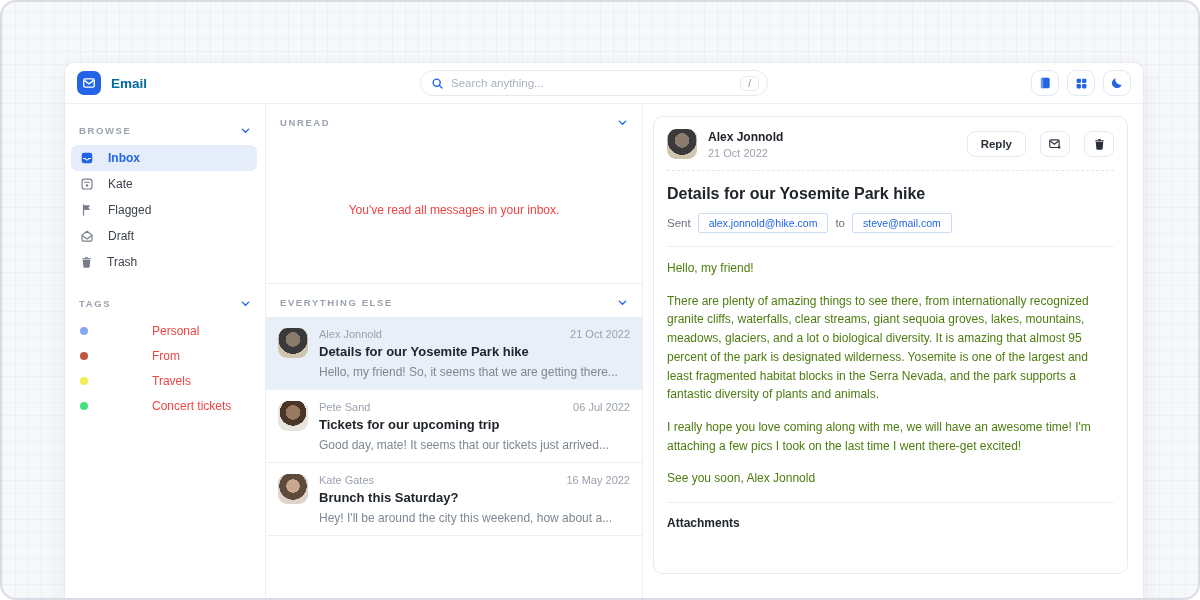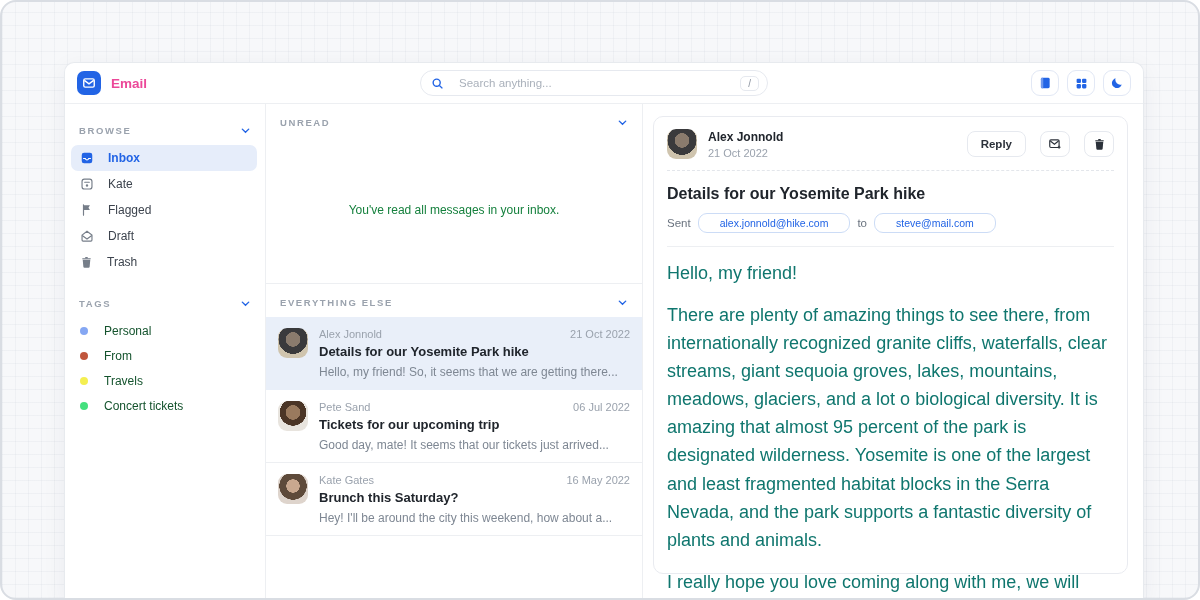--- a/index.html
+++ b/index.html
@@ -18,23 +18,23 @@
     position:absolute; left:62px; top:60px; width:1080px; height:538px;
     background:#fff; border:1px solid #e7eaee; border-bottom:none;
     border-radius:10px 10px 0 0;
     box-shadow:0 6px 24px rgba(30,40,60,0.06);
     display:flex; flex-direction:column;
   }
 
   
   .topbar { height:41px; border-bottom:1px solid #edeff2; display:flex; align-items:center; padding:0 12px; flex:0 0 auto; }
   .logo-sq { width:24px; height:24px; border-radius:7px; background:#2264e5; display:flex; align-items:center; justify-content:center; margin-right:10px; }
-  .app-title { font-size:13.5px; font-weight:bold; color:#ec4899; }
+  .app-title { font-size:13.5px; font-weight:bold; color:#0369a1; }
   .search-wrap { position:absolute; left:355px; width:348px; height:26px; }
-  .search-box { width:100%; height:100%; border:1px solid #e6e9ef; border-radius:13px; display:flex; align-items:center; padding:0 8px 0 10px; background:#fff;gap:8px; }
+  .search-box { width:100%; height:100%; border:1px solid #e6e9ef; border-radius:13px; display:flex; align-items:center; padding:0 8px 0 10px; background:#fff; }
   .search-box input { flex:1; border:none; outline:none; font-size:11.5px; color:#464e59; margin-left:7px; font-family:"Liberation Sans", sans-serif; background:transparent; }
   .search-box input::placeholder { color:#aab1bb; }
   .kbd { font-size:10px; color:#8d95a1; border:1px solid #e6e9ef; border-radius:5px; padding:1px 7px; background:#fff; }
   .top-actions { margin-left:auto; display:flex; gap:8px; }
   .icon-btn { width:28px; height:26px; border:1px solid #e2e8f5; border-radius:9px; background:#fff; display:flex; align-items:center; justify-content:center; cursor:pointer; }
 
   
   .cols { flex:1; display:flex; min-height:0; }
   .sidebar { width:200px; flex:0 0 auto; padding-top:8px; }
   .listcol { width:378px; flex:0 0 auto; border-left:1px solid #edeff2; border-right:1px solid #edeff2; display:flex; flex-direction:column; }
@@ -44,25 +44,25 @@
   .section-label { font-size:9.5px; font-weight:bold; letter-spacing:1.6px; color:#9aa2ad; }
   .chev { cursor:pointer; display:flex; }
 
   
   .nav-item { display:flex; align-items:center; height:26px; margin:0 8px 0 6px; padding-left:9px; border-radius:7px; cursor:pointer; gap:14px; }
   .nav-item .lbl { font-size:12px; color:#3c434d; }
   .nav-item.active { background:#e6edfa; }
   .nav-item.active .lbl { color:#2264e5; font-weight:bold; }
   .tag-item { display:flex; align-items:center; height:25px; margin-left:15px; gap:16px; cursor:pointer; }
   .tag-dot { width:8px; height:8px; border-radius:50%; }
-  .tag-item .lbl { font-size:12px; color:#14532d; }
+  .tag-item .lbl { font-size:12px; color:#ef4444;margin-left:48px; }
 
   
   .empty-zone { height:146px; display:flex; align-items:center; justify-content:center; }
-  .empty-text { font-size:12px; color:#15803d; }
+  .empty-text { font-size:12px; color:#ef4444; }
   .list-divider { border-top:1px solid #edeff2; }
   .mail-item { display:flex; padding:11px 12px 10px 12px; gap:11px; border-bottom:1px solid #edeff2; cursor:pointer; }
   .mail-item.selected { background:#e9eff9; border-bottom-color:#e9eff9; }
   .avatar { width:30px; height:30px; border-radius:9px; flex:0 0 auto; }
   .av-alex { background:radial-gradient(circle at 50% 38%, #8a7b6d 0 30%, #3a3a3c 31% 60%, #cfc4ae 61%); }
   .av-pete { background:radial-gradient(circle at 50% 38%, #9a7a5e 0 30%, #4b3526 31% 55%, #e8e4de 56%); }
   .av-kate { background:radial-gradient(circle at 50% 40%, #c9a88f 0 28%, #5e4a3a 29% 58%, #ded4cc 59%); }
   .mail-main { flex:1; min-width:0; }
   .mail-row1 { display:flex; justify-content:space-between; align-items:baseline; }
   .mail-sender { font-size:11px; color:#9aa2ad; }
@@ -79,23 +79,23 @@
   .d-date { font-size:11px; color:#9aa2ad; margin-top:3px; }
   .d-actions { margin-left:auto; display:flex; gap:14px; }
   .btn { height:26px; border:1px solid #e6e9ef; border-radius:8px; background:#fff; display:flex; align-items:center; justify-content:center; cursor:pointer; }
   .btn-reply { padding:0 13px; font-size:11.5px; font-weight:bold; color:#2b313a; font-family:"Liberation Sans", sans-serif; }
   .btn-sq { width:30px; }
   .dash-div { border-top:1px dashed #e3e6eb; margin:11px 0 0 0; }
   .solid-div { border-top:1px solid #edeff2; }
   .d-subject { font-size:16px; font-weight:bold; color:#20252c; margin-top:14px; }
   .d-fromrow { display:flex; align-items:center; gap:7px; margin-top:10px; }
   .d-fromlabel, .d-tolabel { font-size:11.5px; color:#6a737f; }
-  .pill { font-size:10.5px; color:#2264e5; border:1px solid #ccdcf6; border-radius:9px; padding:3px 21px; background:#fff; cursor:pointer; }
+  .pill { font-size:10.5px; color:#2264e5; border:1px solid #ccdcf6; border-radius:2px; padding:3px 10px; background:#fff; cursor:pointer; }
   .d-body { margin-top:12px; }
-  .d-body p { font-size:18px; line-height:1.56; color:#0f766e; margin-bottom:14px; }
+  .d-body p { font-size:12px; line-height:1.56; color:#4d7c0f; margin-bottom:14px; }
   .attach-label { font-size:12px; font-weight:bold; color:#20252c; margin-top:13px; }
 </style>
 </head>
 <body>
 
 <div class="frame">
   <div class="app">
 
     <div class="topbar">
       <div class="logo-sq">

